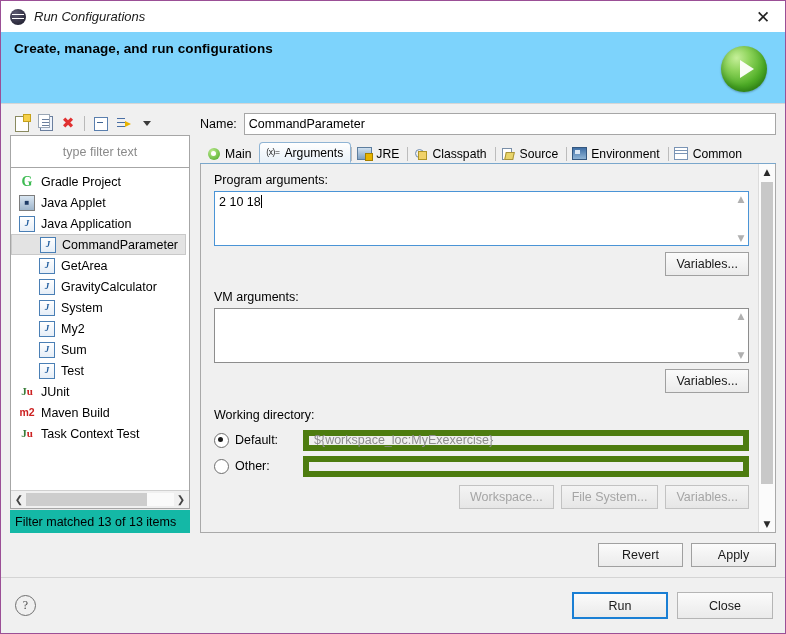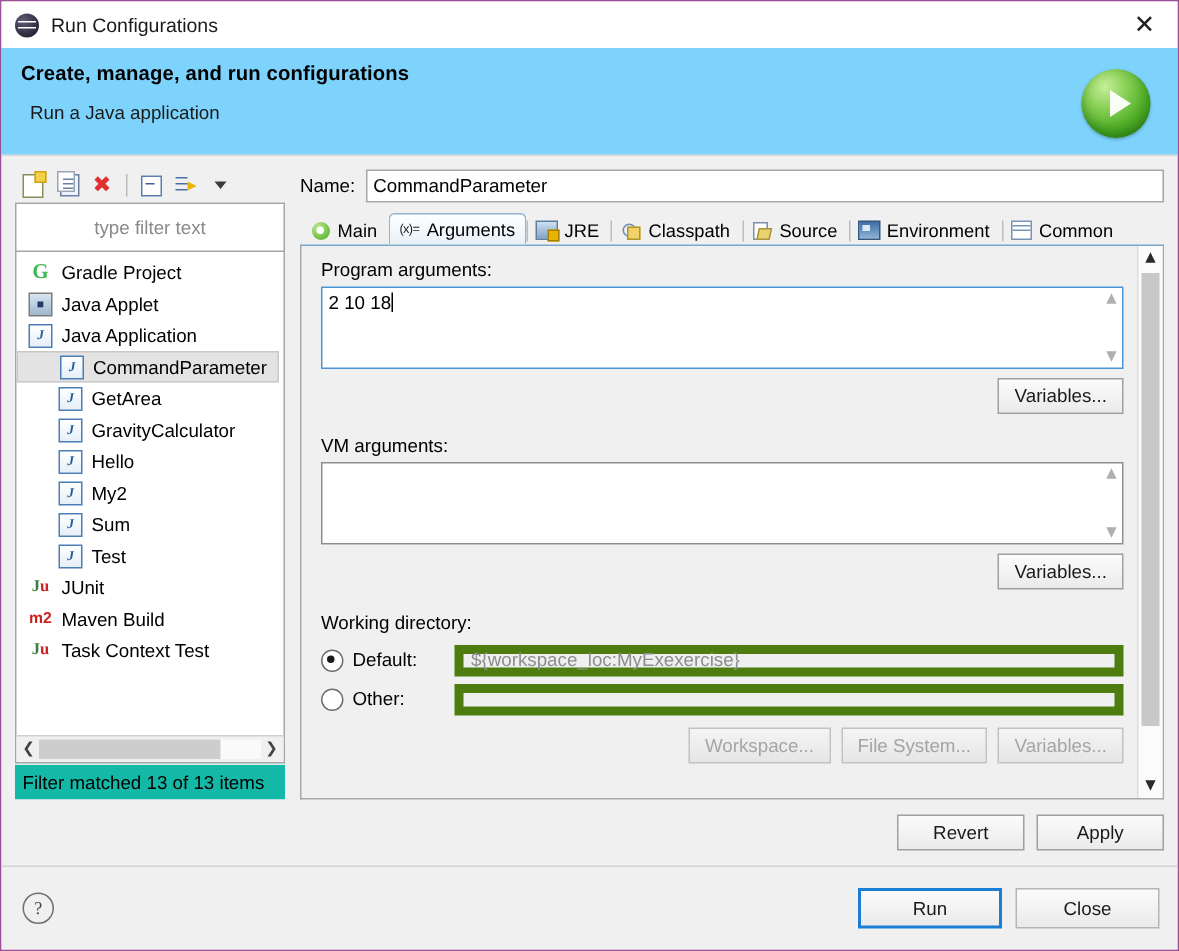--- a/index.html
+++ b/index.html
@@ -48,20 +48,21 @@
     left: 2px; right: 2px;
     height: 1.5px;
     background: #ffffff;
   }
   .title-icon::before { top: 5px; }
   .title-icon::after  { top: 9px; }
   .title-text {
     margin-left: 8px;
     font-size: 13px;
     color: #1a1a1a;
+    font-style: italic;
   }
   .close-btn {
     position: absolute;
     right: 10px; top: 4px;
     width: 24px; height: 24px;
     display: flex; align-items: center; justify-content: center;
     color: #222;
     font-size: 17px;
     line-height: 1;
     cursor: pointer;
@@ -643,21 +644,20 @@
 <div id="dialog">
 
   <div class="titlebar">
     <div class="title-icon"></div>
     <div class="title-text">Run Configurations</div>
     <div class="close-btn">✕</div>
   </div>
 
   <div class="header">
     <div class="header-title">Create, manage, and run configurations</div>
-    <div class="header-sub">Run a Java application</div>
     <div class="header-banner-icon">
       <div class="green-orb"></div>
     </div>
   </div>
 
   <div class="body-area">
 
     <div class="left-panel">
 
       <div class="toolbar">
@@ -719,21 +719,21 @@
             <div class="tree-item child">
               <span class="tree-ico">
                 <span class="ico-java">J</span>
               </span>
               <span>GravityCalculator</span>
             </div>
             <div class="tree-item child">
               <span class="tree-ico">
                 <span class="ico-java">J</span>
               </span>
-              <span>Hello</span>
+              <span>System</span>
             </div>
             <div class="tree-item child">
               <span class="tree-ico">
                 <span class="ico-java">J</span>
               </span>
               <span>My2</span>
             </div>
             <div class="tree-item child">
               <span class="tree-ico">
                 <span class="ico-java">J</span>

